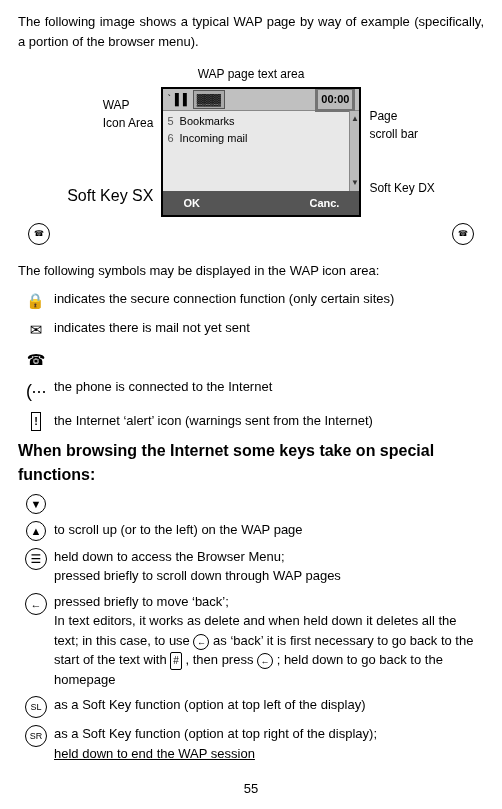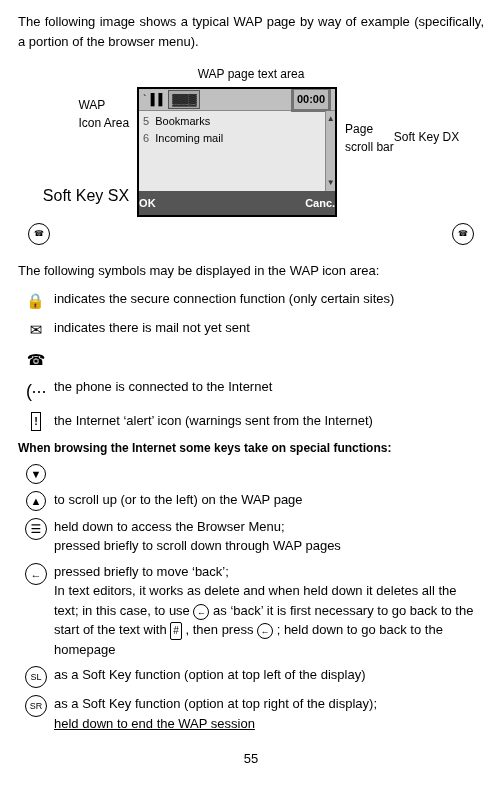--- a/index.html
+++ b/index.html
@@ -38,21 +38,21 @@
     }
     .diagram-left-labels {
       display: flex;
       flex-direction: column;
       align-items: flex-end;
       margin-right: 8px;
       font-size: 12px;
     }
     .diagram-right-labels {
       display: flex;
-      flex-direction: row;
+      flex-direction: column;
       align-items: flex-start;
       margin-left: 8px;
       font-size: 12px;
     }
     .wap-screen {
       border: 2px solid #000;
       width: 200px;
       height: 130px;
       background: #e8e8e8;
       display: flex;
@@ -116,21 +116,21 @@
     }
     .line-number {
       color: #555;
     }
     .screen-softkeys {
       display: flex;
       flex-direction: row;
       justify-content: space-between;
       align-items: center;
       background: #555;
-      padding: 2px 0;
+      padding: 2px 20px;
       height: 24px;
     }
     .softkey-text {
       color: #fff;
       font-size: 11px;
       font-weight: bold;
     }
     .diagram-bottom-labels {
       display: flex;
       flex-direction: row;
@@ -179,21 +179,21 @@
       justify-content: center;
       font-size: 16px;
       padding-top: 1px;
     }
     .symbol-desc {
       font-size: 13px;
       flex: 1;
     }
     .bold-heading {
       font-weight: bold;
-      font-size: 12px;
+      font-size: 16px;
       margin: 8px 0 6px 0;
     }
     .page-number {
       text-align: center;
       margin-top: 16px;
       font-size: 13px;
     }
 
     
     .arrow-up::before { content: '▲'; }

